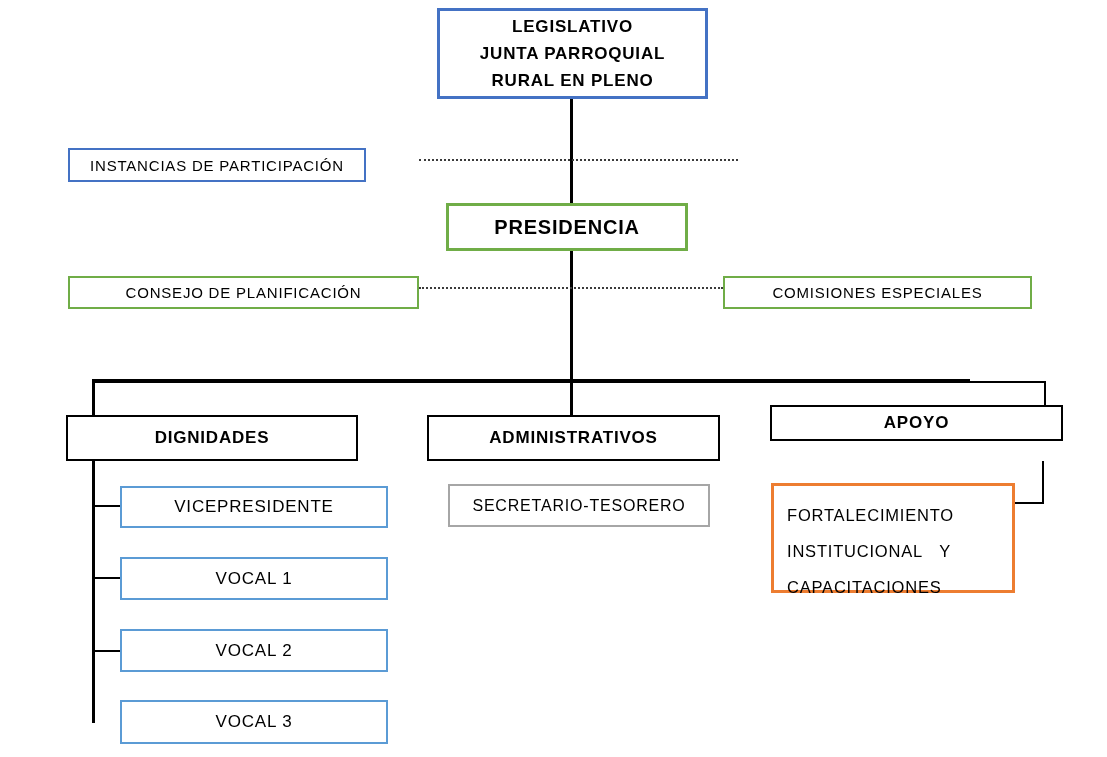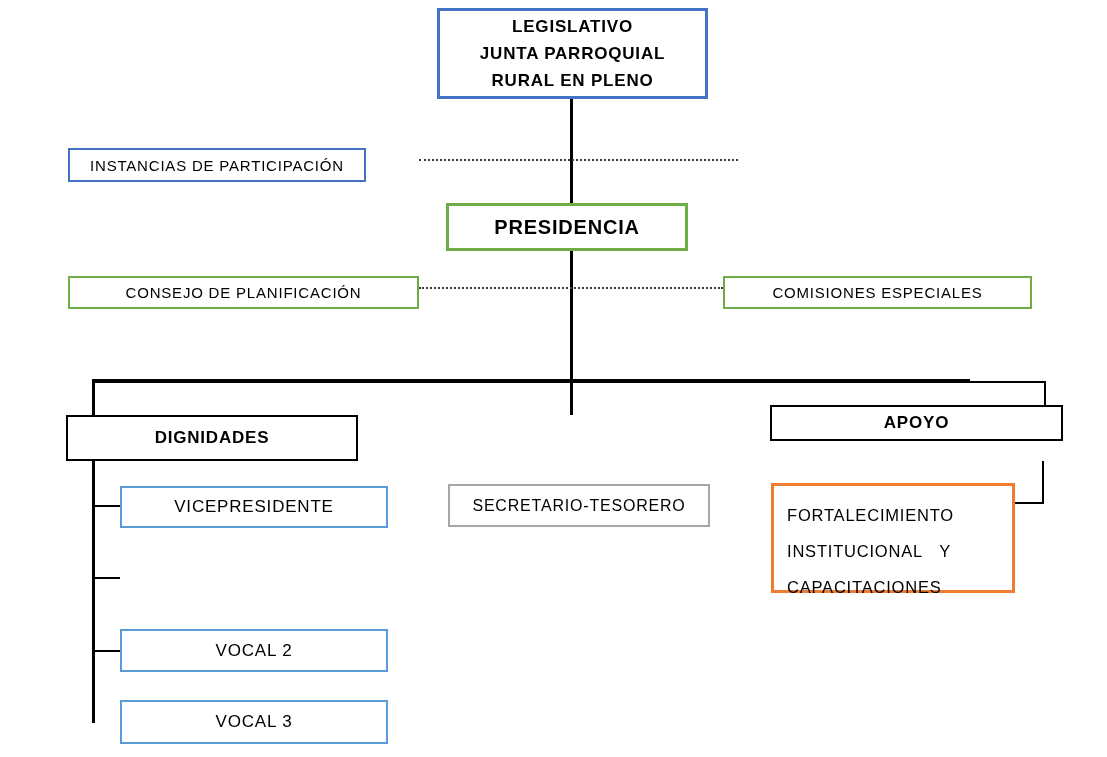--- a/index.html
+++ b/index.html
@@ -120,25 +120,27 @@
 
 
   <div class="node node-presidencia" style="border-color: rgb(112, 173, 71);">PRESIDENCIA</div>
 
   <div class="node node-consejo" style="border-color: rgb(112, 173, 71);">CONSEJO DE PLANIFICACIÓN</div>
 
   <div class="node node-com-esp" style="border-color: rgb(112, 173, 71);">COMISIONES ESPECIALES</div>
 
   <div class="node node-dept node-dignidades">DIGNIDADES</div>
 
+  <div class="node node-dept node-administrativos">ADMINISTRATIVOS</div>
 
   <div class="node node-dept node-apoyo">APOYO</div>
 
   <div class="node node-sub node-vice" style="border-color: rgb(91, 155, 213);">VICEPRESIDENTE</div>
 
+  <div class="node node-sub node-vocal1" style="border-color: rgb(91, 155, 213);">VOCAL 1</div>
 
   <div class="node node-sub node-vocal2" style="border-color: rgb(91, 155, 213);">VOCAL 2</div>
 
   <div class="node node-sub node-vocal3" style="border-color: rgb(91, 155, 213);">VOCAL 3</div>
 
   <div class="node node-secretario" style="border-color: rgb(166, 166, 166);">SECRETARIO-TESORERO</div>
 
   <div class="node node-fortalecimiento multiline" style="border-color: rgb(237, 125, 49);">FORTALECIMIENTO
 INSTITUCIONAL&nbsp;&nbsp;&nbsp;Y
 CAPACITACIONES</div>

